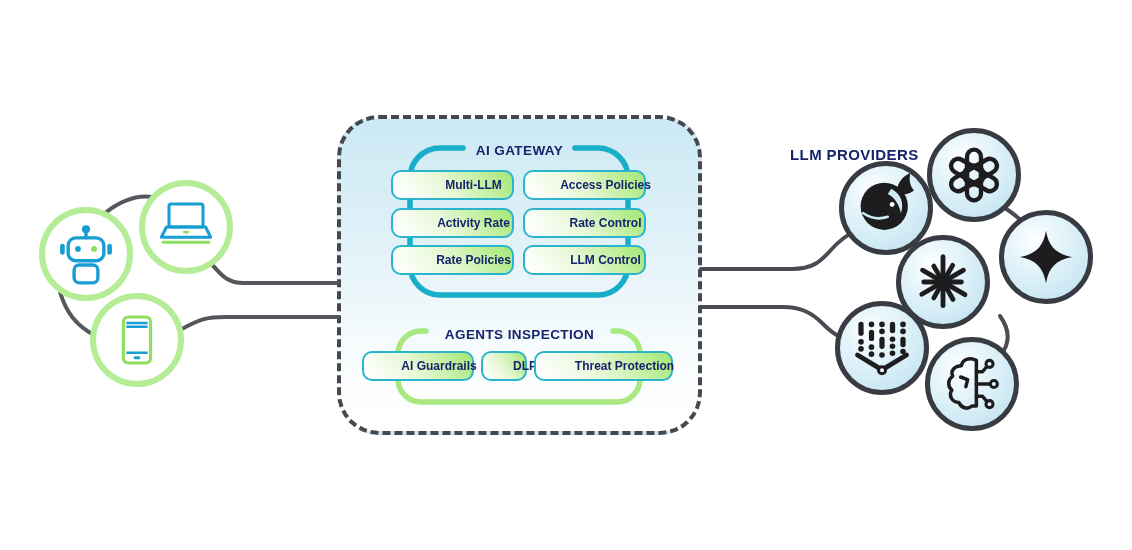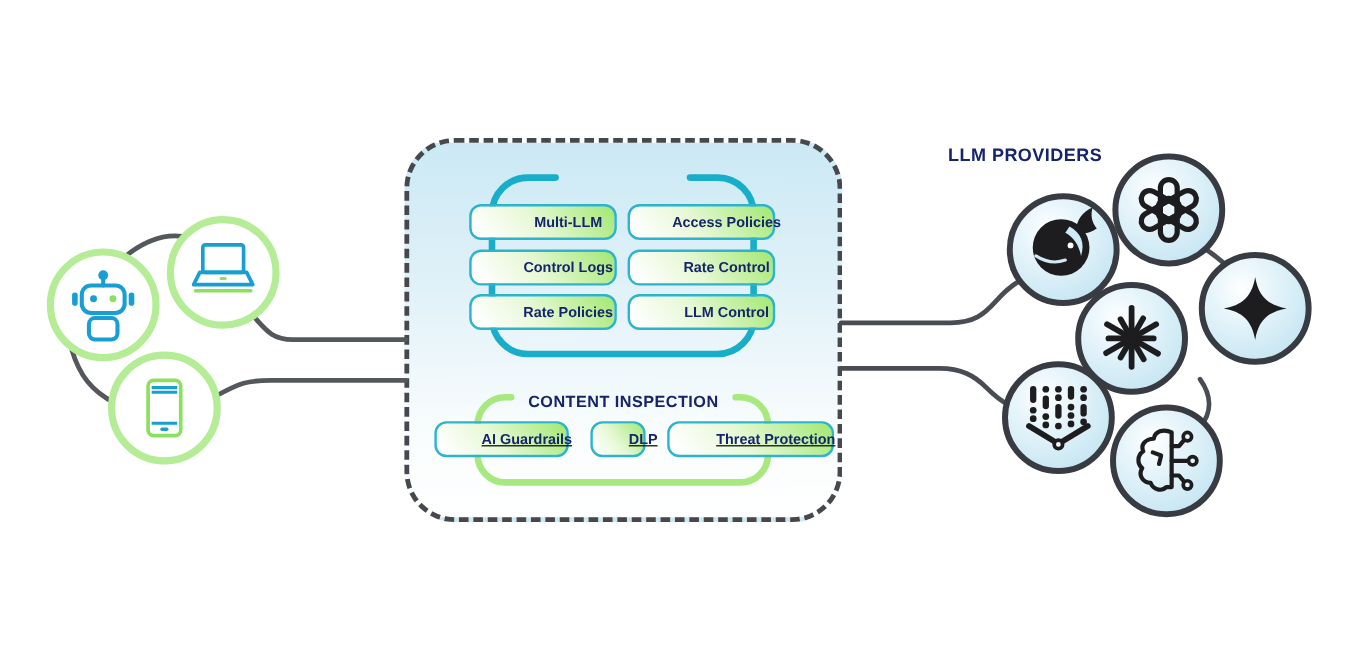--- a/index.html
+++ b/index.html
@@ -26,21 +26,21 @@
   .pill{
     box-sizing:border-box;height:30px;border:2.5px solid #2cb4cc;border-radius:10px;
     background:linear-gradient(52deg,#ffffff 6%,#e7f8d6 45%,#a3e873 100%);
     display:flex;align-items:center;justify-content:center;
     color:#15246b;font-size:12px;font-weight:600;white-space:nowrap;padding-left:42px;
   }
   .gateway-pills{
     left:391px;top:170px;display:grid;
     grid-template-columns:123px 123px;grid-auto-rows:30px;column-gap:9px;row-gap:7.5px;
   }
-  .content-pills{left:362px;top:351px;display:flex;gap:18px;text-decoration:underline;}
+  .content-pills{left:362px;top:351px;display:flex;gap:7px;}
   
   .circle{box-sizing:border-box;border-radius:50%;display:flex;align-items:center;justify-content:center;}
   .agent-circle{
     width:94px;height:94px;border:6px solid #b5ec96;background:#ffffff;
   }
   .provider-circle{
     width:94px;height:94px;border:5px solid #383c42;
     background:radial-gradient(circle at 36% 30%,#ffffff 0%,#e9f6fb 28%,#cfeaf5 68%,#b9dfee 100%);
   }
   svg{display:block;}
@@ -101,39 +101,40 @@
   </div>
 
   <div class="abs circle agent-circle" style="left:90px;top:293px;">
     <svg width="68" height="68" viewBox="-40 -40 80 80">
       <rect x="-16" y="-27" width="32" height="54" rx="5.5" stroke="#8de05f" stroke-width="3.6" fill="none"></rect>
       <path d="M -12.5,-20 H 12.5 M -12.5,-15.5 H 12.5 M -12.5,15 H 12.5" stroke="#189ed2" stroke-width="3"></path>
       <rect x="-4" y="19" width="8" height="3.5" rx="1.75" fill="#189ed2"></rect>
     </svg>
   </div>
 
+  <div class="abs group-label" style="top:143px;">AI GATEWAY</div>
 
   <div class="abs gateway-pills">
     <div class="pill">Multi-LLM</div>
     <div class="pill">Access Policies</div>
-    <div class="pill">Control Logs</div>
+    <div class="pill">Activity Rate</div>
     <div class="pill">Rate Control</div>
     <div class="pill">Rate Policies</div>
     <div class="pill">LLM Control</div>
   </div>
 
-  <div class="abs group-label" style="top:327px;">CONTENT INSPECTION</div>
+  <div class="abs group-label" style="top:327px;">AGENTS INSPECTION</div>
 
   <div class="abs content-pills">
     <div class="pill" style="width:112px;">AI Guardrails</div>
     <div class="pill" style="width:46px;text-align:center;">DLP</div>
     <div class="pill" style="width:139px;">Threat Protection</div>
   </div>
 
-  <div class="abs side-label" style="left:790px;top:121px;">LLM PROVIDERS</div>
+  <div class="abs side-label" style="left:790px;top:146px;">LLM PROVIDERS</div>
 
   <div class="abs circle provider-circle" style="left:839px;top:161px;">
     <svg width="70" height="70" viewBox="-40 -40 80 80">
       <g fill="#1d1d1f">
         <circle cx="-2" cy="-2" r="27"></circle>
         <path d="M 12,-18 C 13,-28 18,-36 28,-40 C 26,-33 27,-26 32,-20 C 25,-15 17,-14 12,-18 Z"></path>
       </g>
       <path d="M 6,-22 C 17,-16 21,-6 17,6 C 15,-4 10,-12 2,-16 Z" fill="#cfeaf5"></path>
       <circle cx="7" cy="-4" r="2.8" fill="#ffffff"></circle>
       <path d="M -26,6 Q -12,15 2,10" stroke="#cfeaf5" stroke-width="3" fill="none" stroke-linecap="round"></path>

